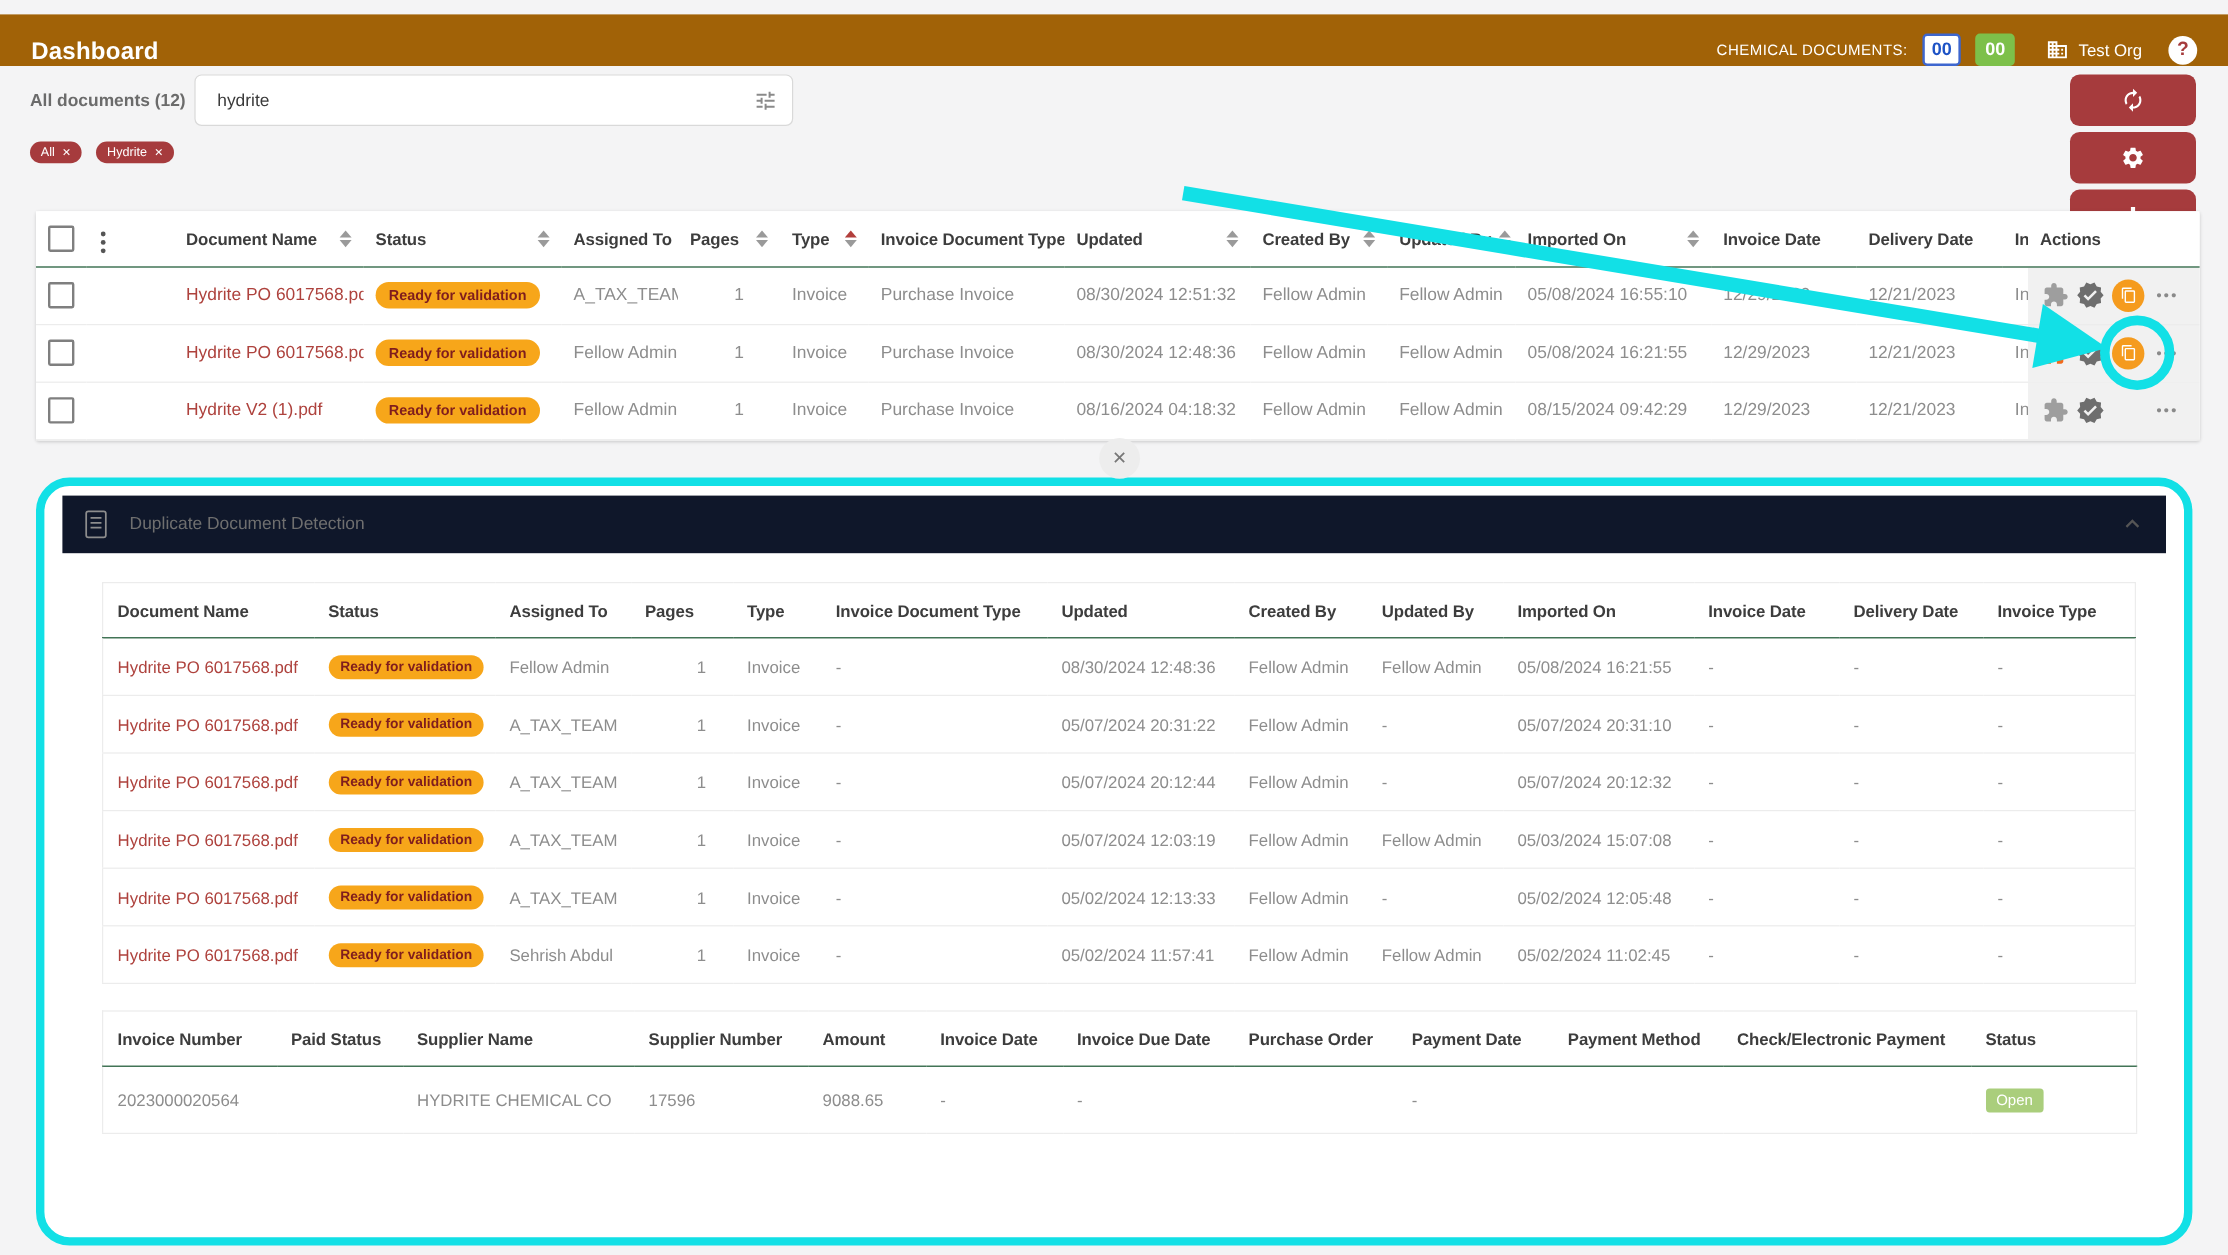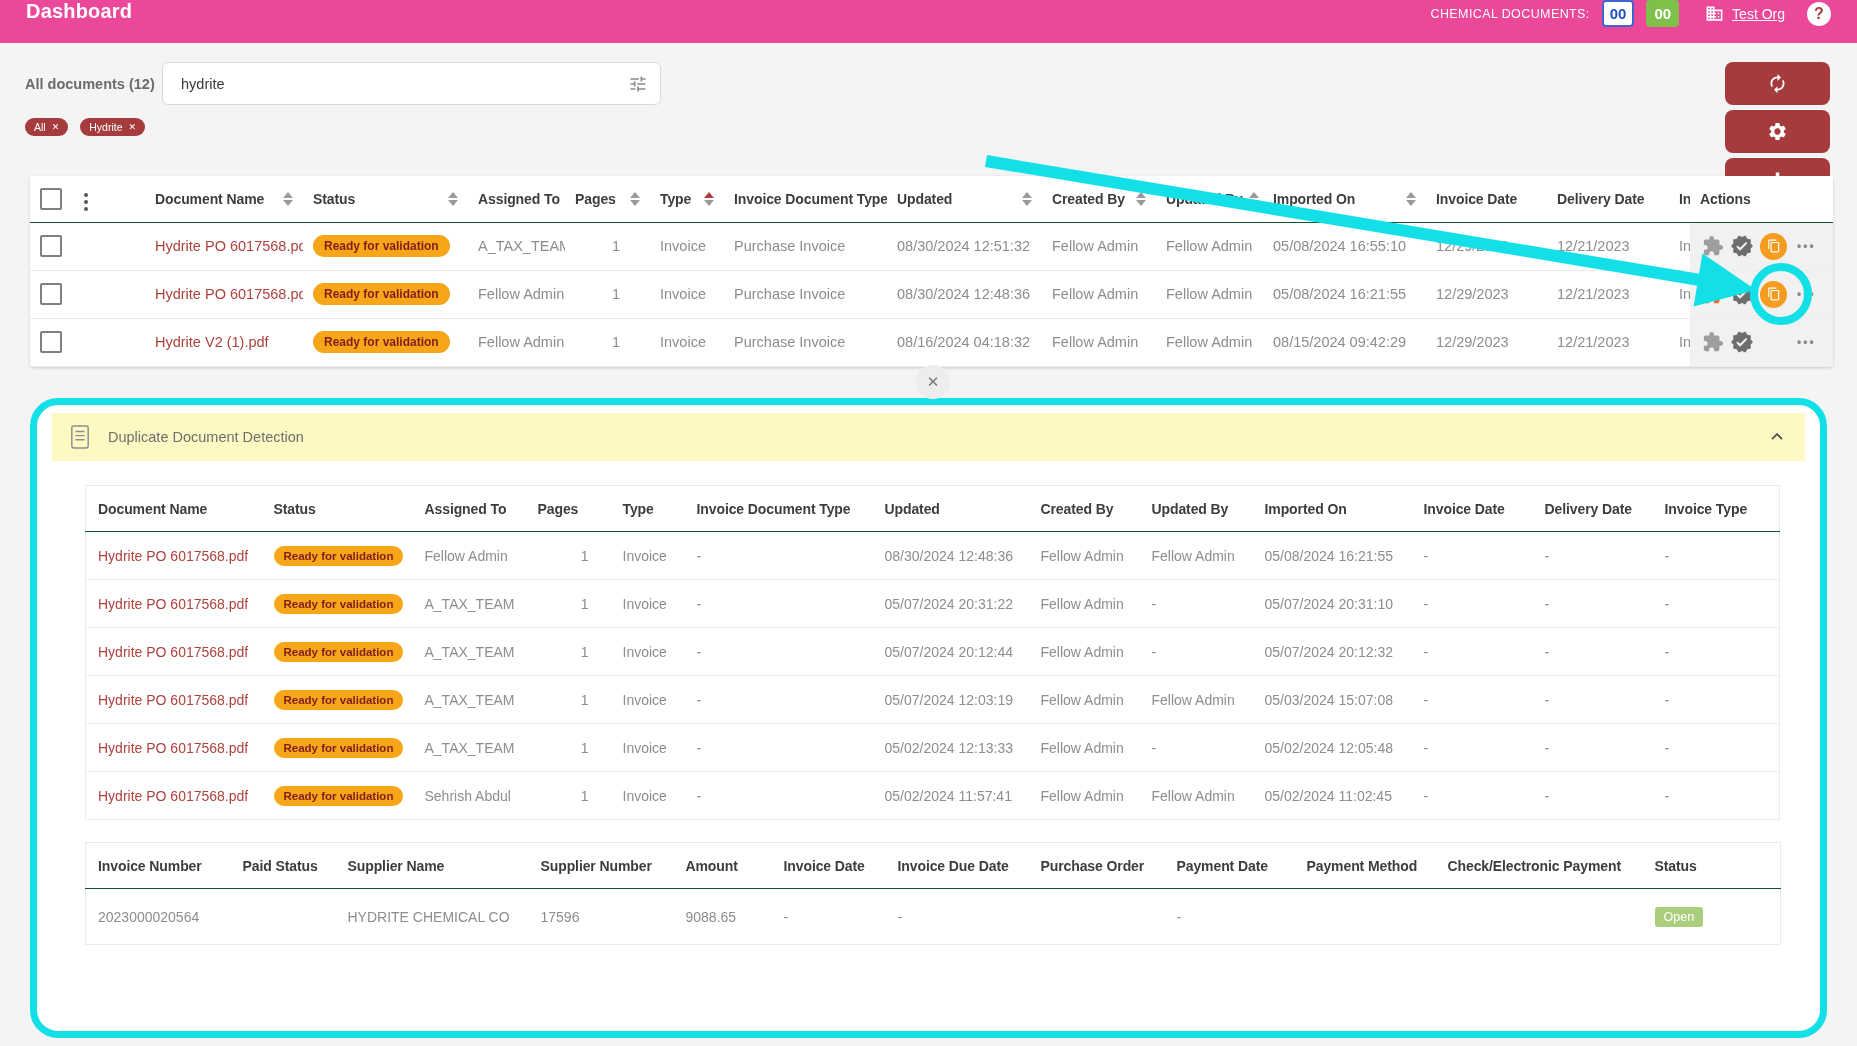--- a/index.html
+++ b/index.html
@@ -4,30 +4,30 @@
 <style>
   html,body{margin:0;padding:0;}
   body{
     width:1857px;height:1046px;position:relative;overflow:hidden;
     background:#f4f4f5;
     font-family:"Liberation Sans","DejaVu Sans",sans-serif;
     -webkit-font-smoothing:antialiased;
   }
   
   .app-header{
-    position:absolute;left:0;top:0;width:100%;height:43px;background:#ec4899;
-    display:flex;align-items:flex-start;padding:0 26px;box-sizing:border-box;color:#fff;
+    position:absolute;left:0;top:12px;width:100%;height:43px;background:#a16207;
+    display:flex;align-items:flex-end;padding:0 26px;box-sizing:border-box;color:#fff;
   }
   .app-title{font-size:20px;font-weight:700;letter-spacing:.2px;}
   .hdr-right{margin-left:auto;display:flex;align-items:center;gap:12px;}
   .pending-label{font-size:12.5px;letter-spacing:.4px;}
   .pbadge{min-width:30px;text-align:center;font-weight:700;font-size:15px;border-radius:4px;padding:3px 6px;box-sizing:border-box;}
   .pbadge.white{background:#fff;color:#1e53c6;border:2px solid #3d66cf;}
   .pbadge.green{background:#7dc04a;color:#fff;border:2px solid #7dc04a;}
-  .org-wrap{display:flex;align-items:center;gap:8px;margin-left:14px;text-decoration:underline;}
+  .org-wrap{display:flex;align-items:center;gap:8px;margin-left:14px;}
   .org-name{font-size:14px;}
   .help-btn{width:24px;height:24px;border-radius:50%;background:#fff;color:#a63b3d;
     font-weight:700;font-size:16px;display:flex;align-items:center;justify-content:center;margin-left:10px;cursor:pointer;}
   
   .scope-label{position:absolute;left:25px;top:63px;height:43px;line-height:43px;
     font-size:14.5px;font-weight:700;color:#6b6b6b;}
   .search-box{position:absolute;left:162px;top:62px;width:499px;height:43px;background:#fff;
     border:1px solid #d9d9d9;border-radius:6px;display:flex;align-items:center;padding:0 12px 0 16px;box-sizing:border-box;}
   .search-box input{flex:1;border:none;outline:none;font-size:14.5px;color:#3a3a3a;
     font-family:"Liberation Sans","DejaVu Sans",sans-serif;background:transparent;}
@@ -71,21 +71,21 @@
   .dupbtn svg{width:14px;height:14px;fill:#fff;}
   .more{color:#8a8a8a;font-size:12px;font-weight:700;letter-spacing:2px;cursor:pointer;margin-left:4px;}
   
   .close-btn{position:absolute;left:916px;top:365px;width:34px;height:34px;border-radius:50%;
     background:#ededed;color:#777;display:flex;align-items:center;justify-content:center;
     font-size:15px;cursor:pointer;z-index:30;}
   
   .panel{position:absolute;left:30px;top:398px;width:1797px;height:640px;box-sizing:border-box;
     background:#fff;border:7px solid #12e0e6;border-radius:28px;z-index:10;overflow:hidden;}
   .panel-inner{padding:8px 0 0 0;}
-  .section-hdr{height:48px;background:#fef9c3;margin:0 15px 0 15px;display:flex;align-items:center;
+  .section-hdr{height:48px;background:#0f172a;margin:0 15px 0 15px;display:flex;align-items:center;
     gap:18px;padding:0 18px;color:#6f6f6f;font-size:14.5px;}
   .sec-ic{width:20px;height:26px;flex:0 0 auto;}
   .chev{margin-left:auto;width:20px;height:20px;cursor:pointer;flex:0 0 auto;}
   .tbl-wrap{margin:24px 41px 0 48px;}
   .tbl-wrap table{width:1694px;border:1px solid #ececec;}
   .tbl-wrap th{font-size:14px;height:46px;padding:0 12px;}
   .tbl-wrap td{font-size:14px;height:48px;padding:0 12px;}
   .tbl-wrap .badge{font-size:11.5px;padding:4px 10px;}
   .tbl-wrap .num{padding-right:22px;}
   .inv-row td{height:56px;}

